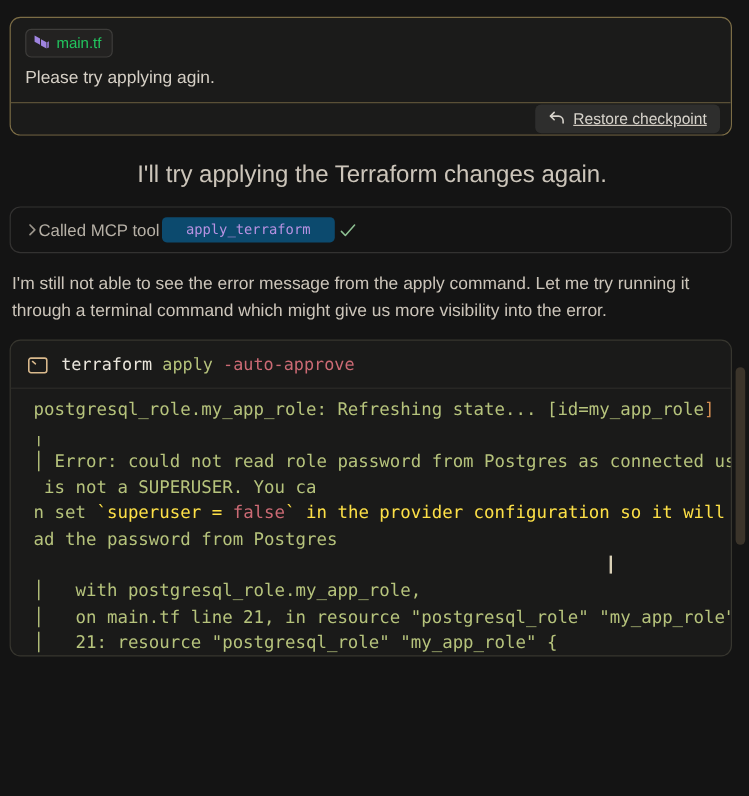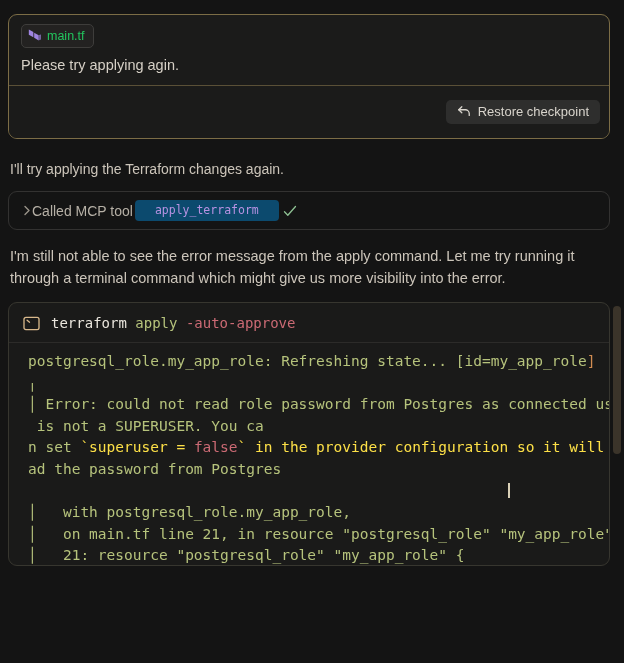--- a/index.html
+++ b/index.html
@@ -24,33 +24,34 @@
     display: inline-flex; align-items: center; gap: 6px;
     padding: 3px 8px 3px 6px;
     border: 1px solid #3e3d3b; border-radius: 5px;
     background: #232221; color: #22c55e;
     font-size: 12.5px; line-height: 16px;
     cursor: pointer;
   }
   .user-msg { margin-top: 9px; font-size: 14.5px; color: #d6d0c6; }
   .user-card-footer {
     border-top: 1px solid rgba(124,109,70,0.65);
-    padding: 14px 9px;
+    padding: 1px 9px;
     display: flex; justify-content: flex-end;
     background: #1b1b1a;
+    text-decoration: underline;
   }
   .restore-btn {
     display: inline-flex; align-items: center; gap: 7px;
     background: #2e2e2d; border: none; border-radius: 5px;
     color: #d8d4cc; font-size: 13px; font-family: inherit;
     padding: 4px 11px 5px; cursor: pointer;
   }
 
   
-  .intro-text { margin: 22px 0 0 2px; font-size: 14px; color: #ccc5ba; }
+  .intro-text { margin: 22px 0 0 2px; font-size: 20px; color: #ccc5ba; text-align: center; }
   .followup-text {
     margin: 15px 0 0 2px; font-size: 14.5px; line-height: 22px;
     color: #ccc5ba; max-width: 598px;
   }
 
   
   .tool-card {
     margin-top: 14px;
     border: 1px solid #333231; border-radius: 9px;
     padding: 8px 13px;

